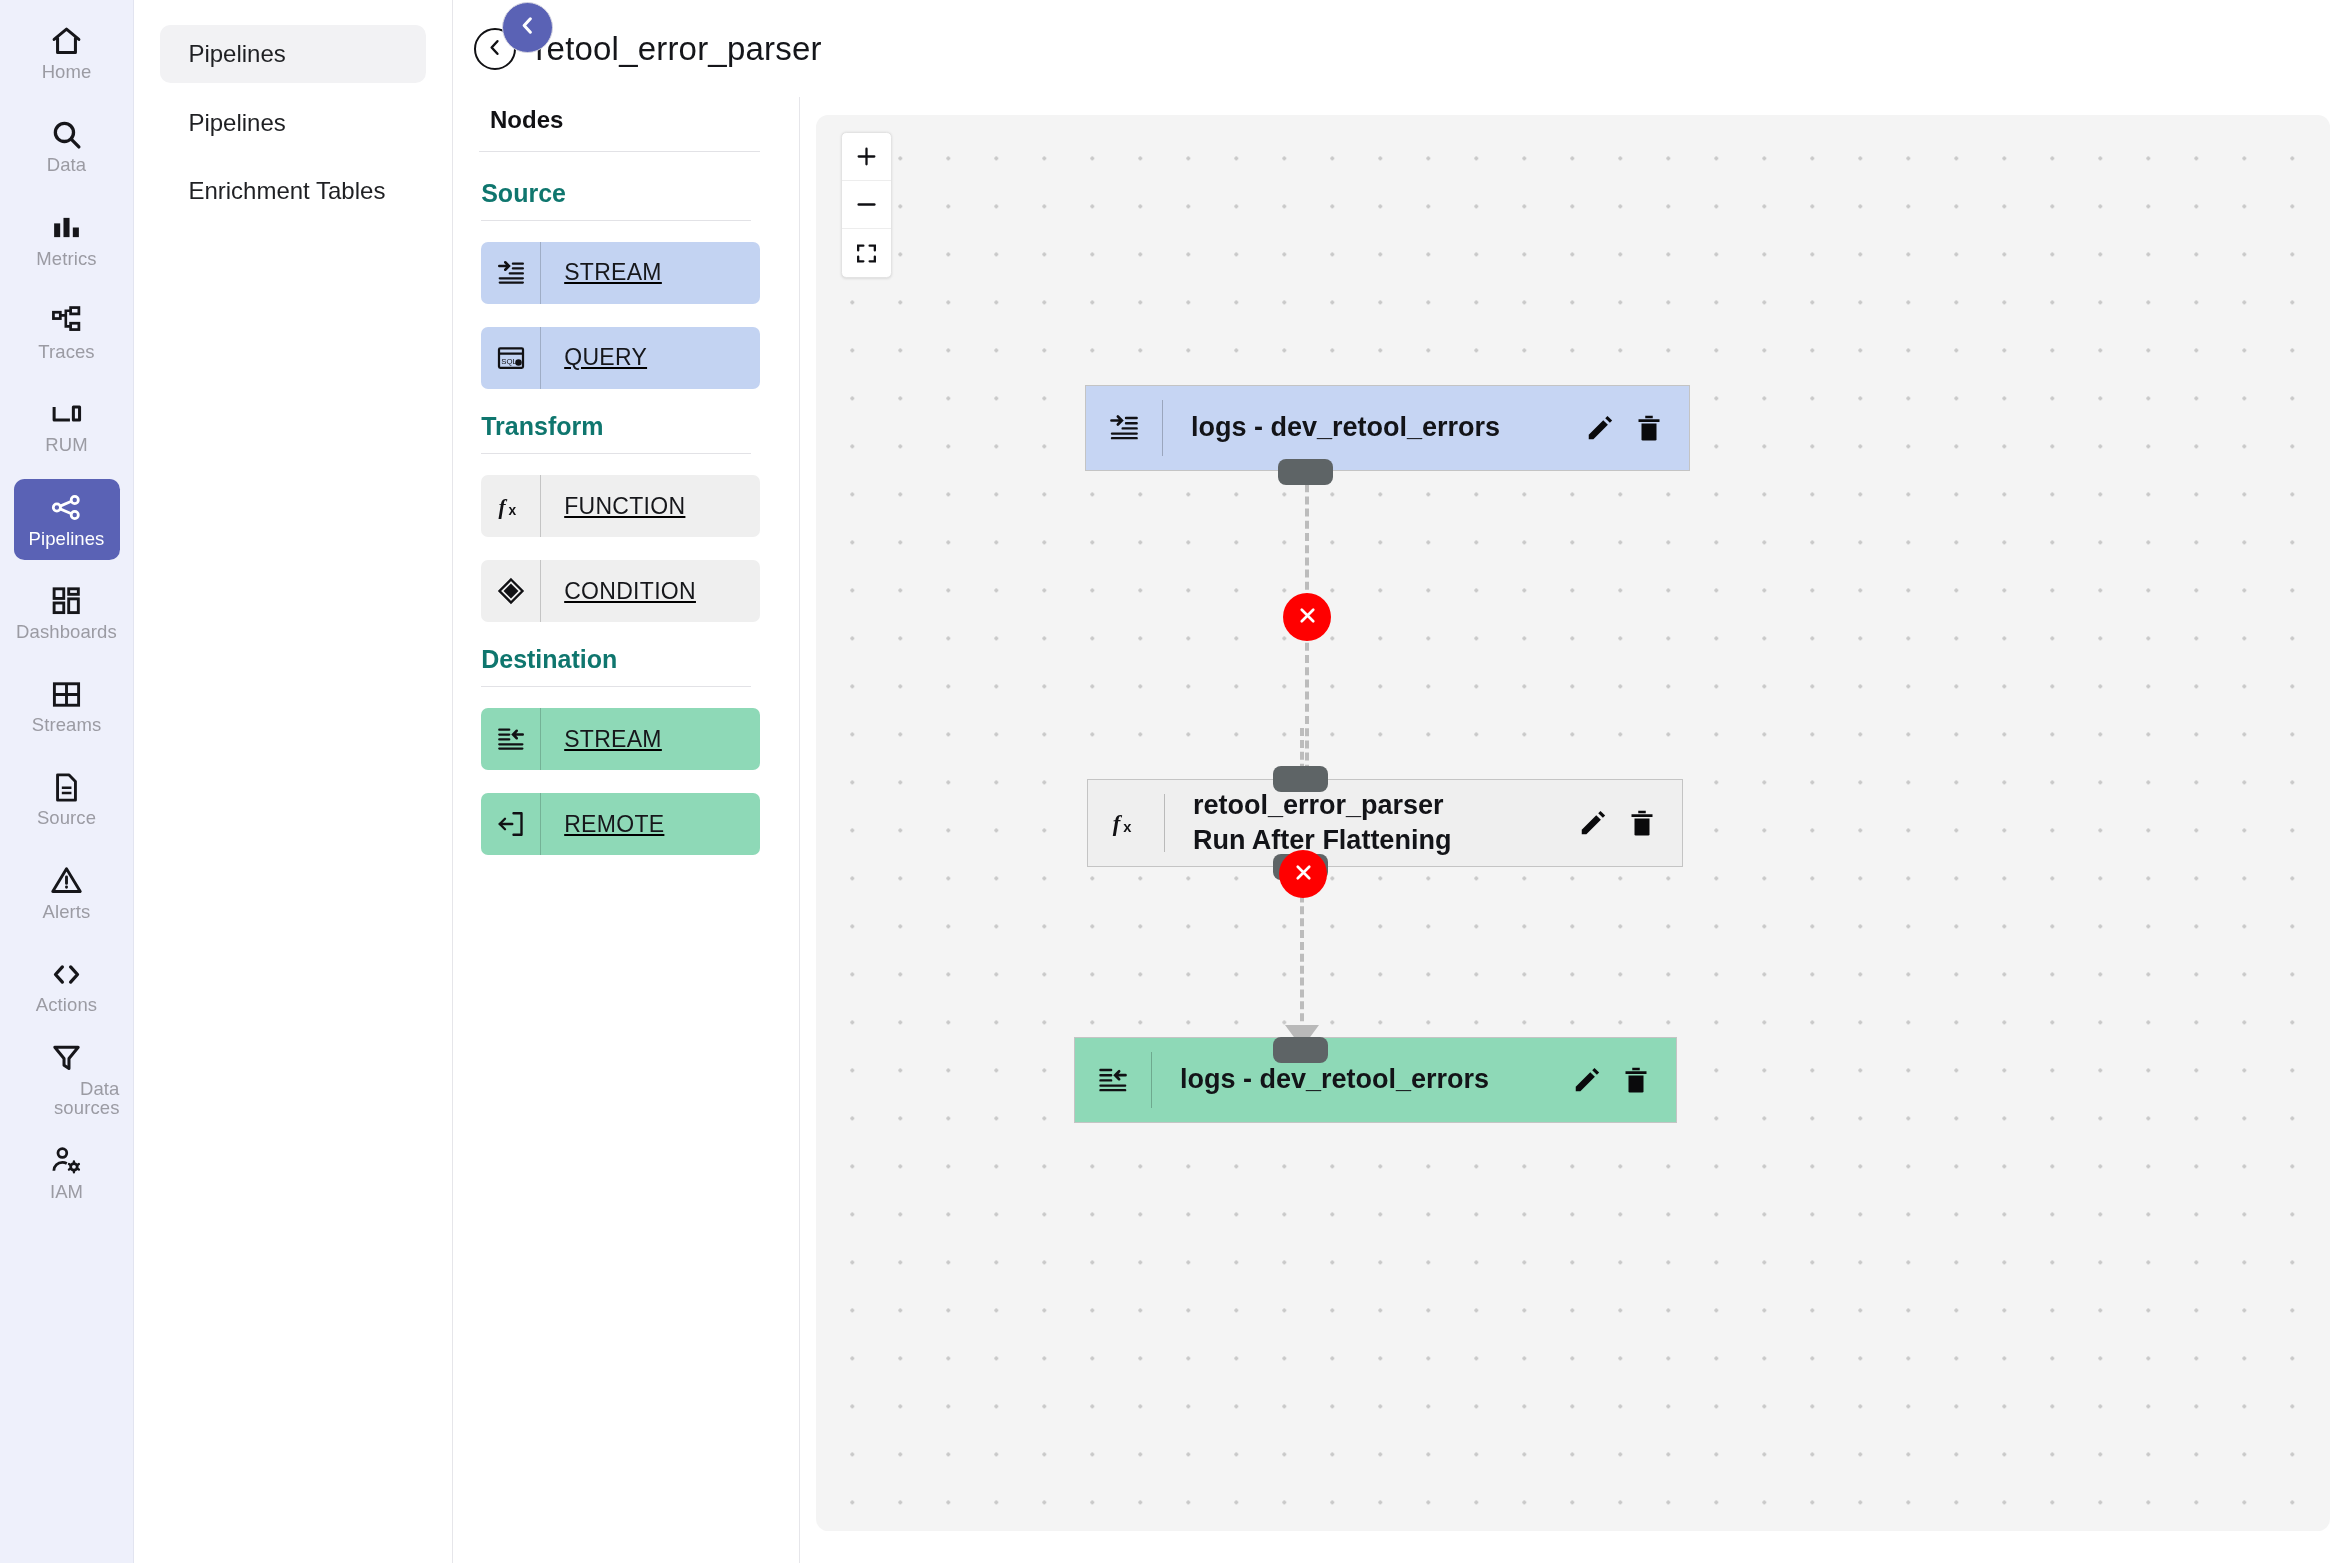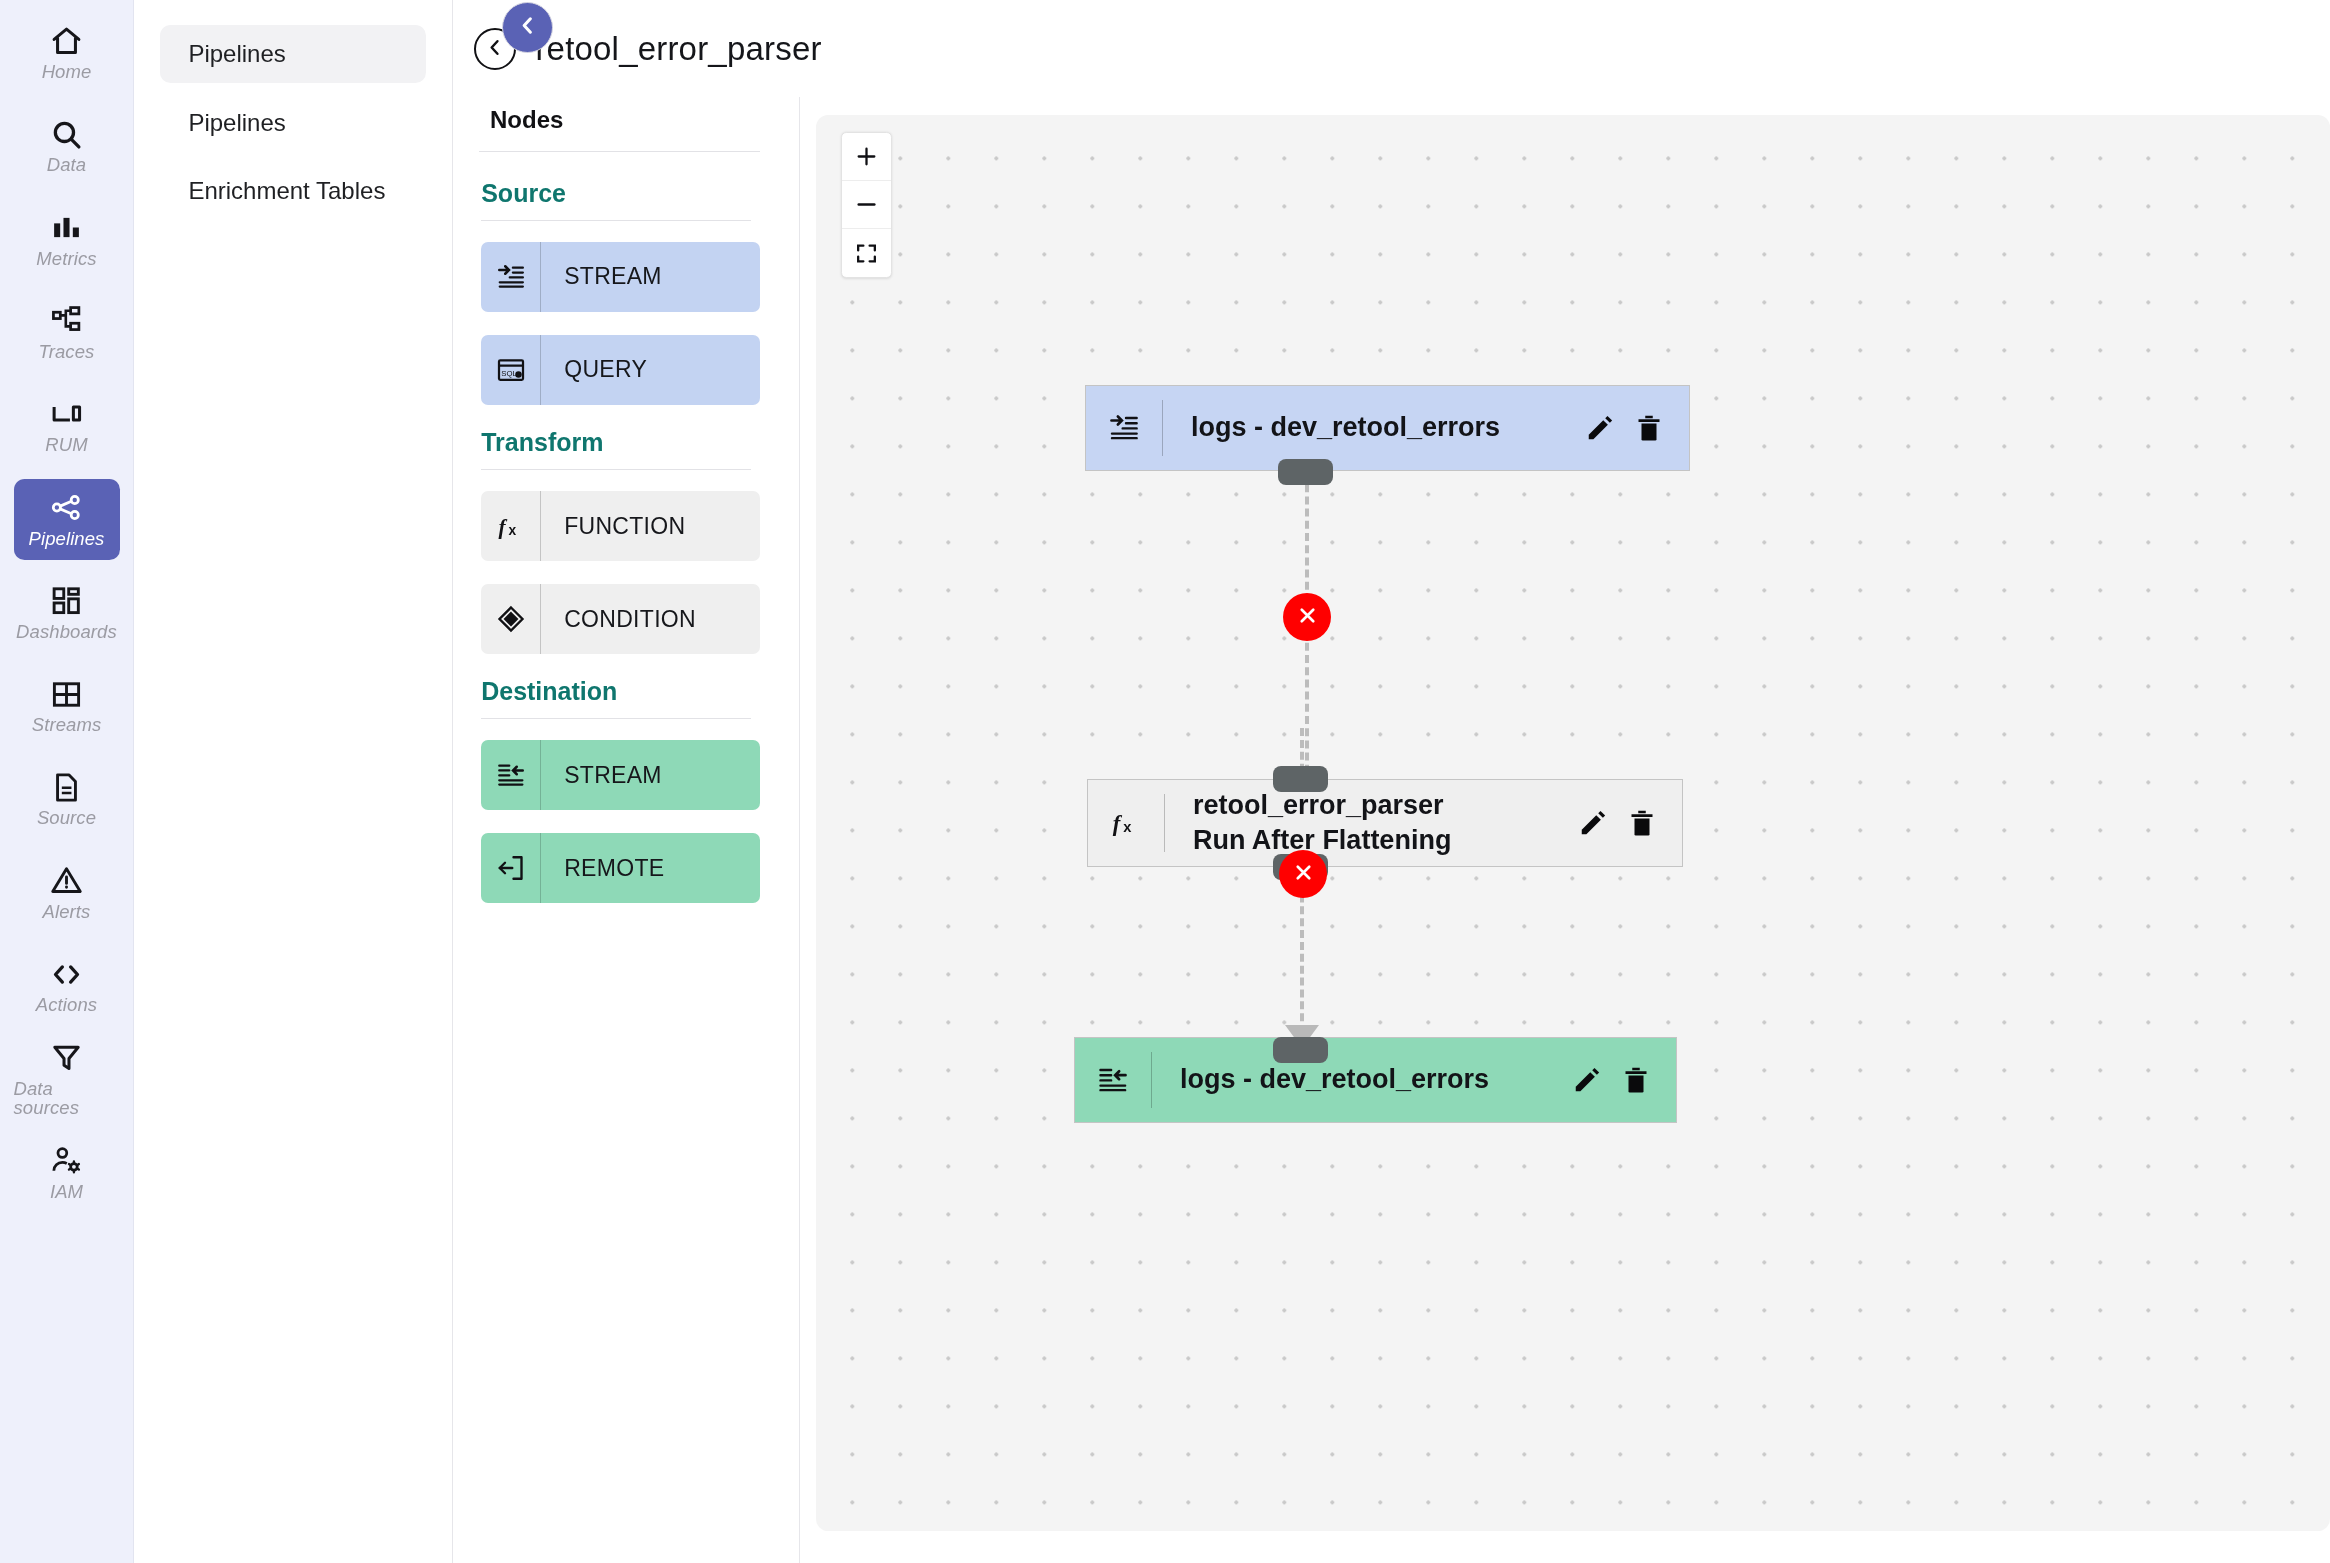--- a/index.html
+++ b/index.html
@@ -27,21 +27,21 @@
     display: flex; flex-direction: column; align-items: center; justify-content: center;
     gap: 3.5px;
     margin-bottom: 12.3px;
     cursor: pointer;
     color: #9a9aa2;
   }
   .rail-item .rail-icon { width: 35px; height: 35px; display: flex; align-items: center; justify-content: center; color: #16161a; }
   .rail-item .rail-icon svg { width: 33px; height: 33px; display: block; }
   .rail-label {
     font-size: 18.5px; line-height: 1.08; letter-spacing: 0.1px;
-    color: #9b9ba3; text-align: left; font-weight: 400; font-style: italic;
+    color: #9b9ba3; text-align: right; font-weight: 400;
   }
   .rail-item.active { background: #5a62b5; }
   .rail-item.active .rail-icon { color: #ffffff; }
   .rail-item.active .rail-label { color: #ffffff; }
   .rail-item.two-line .rail-label { line-height: 1.05; }
 
   
   .subnav {
     width: 319px; flex: 0 0 319px;
     background: #ffffff;
@@ -98,26 +98,27 @@
     width: 347px; flex: 0 0 347px;
     border-right: 0.9px solid #e6e6ea;
     padding: 8.8px 39px 0 17.6px;
   }
   .nodes-title { font-size: 24px; font-weight: 700; color: #111114; padding-left: 19.4px; margin-bottom: 17.6px; }
   .panel-divider { height: 0.9px; background: #e2e2e6; margin: 0 0 26.4px 8.8px; }
   .group-title { font-size: 25px; color: #0f766e; padding-left: 10.6px; margin-bottom: 12.3px; font-weight: 700; }
   .group-rule { height: 0.9px; background: #e2e2e6; margin: 0 8.8px 21px 10.6px; }
 
   .node-chip {
-    height: 70px;
+    height: 62px;
     border-radius: 7px;
     display: flex; align-items: stretch;
     margin: 0 0 23px 10.6px;
     cursor: grab;
     overflow: hidden;
+    text-decoration: underline;
   }
   .node-chip .chip-icon {
     width: 60px; flex: 0 0 60px;
     display: flex; align-items: center; justify-content: center;
     border-right: 0.9px solid rgba(0,0,0,.18);
     color: #111114;
   }
   .node-chip .chip-icon svg { width: 30px; height: 30px; display: block; }
   .node-chip .chip-label {
     display: flex; align-items: center;

